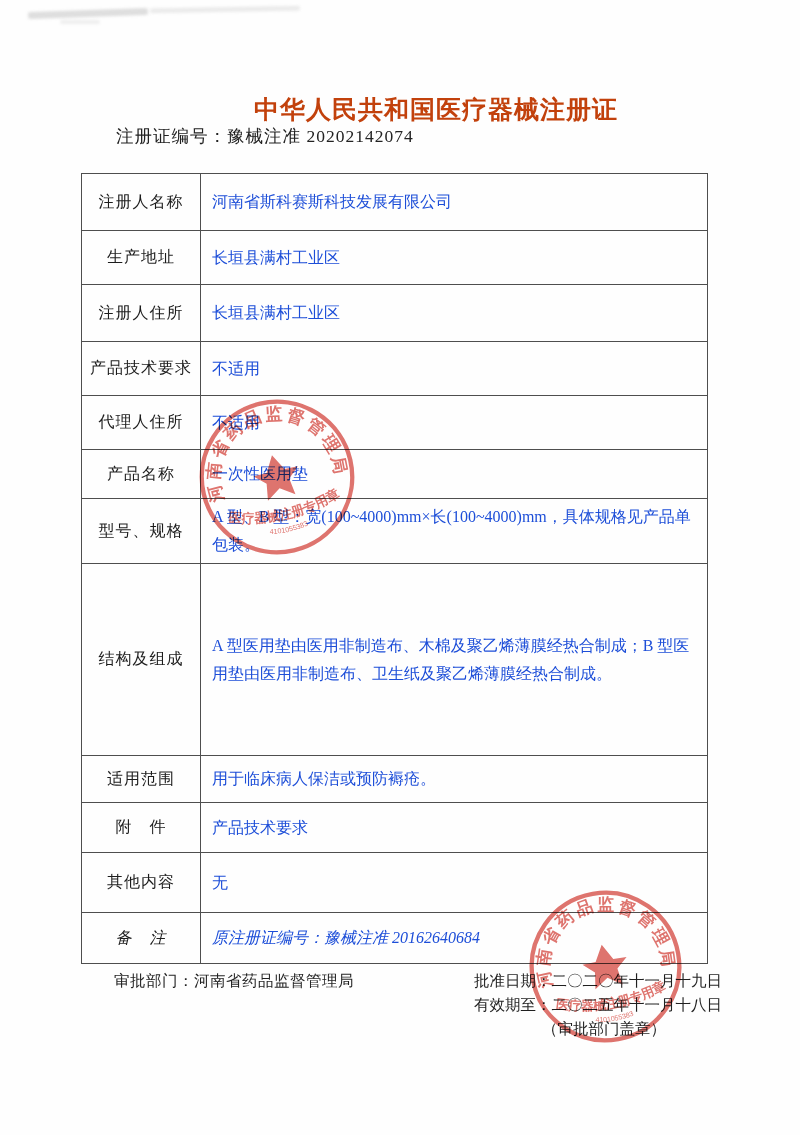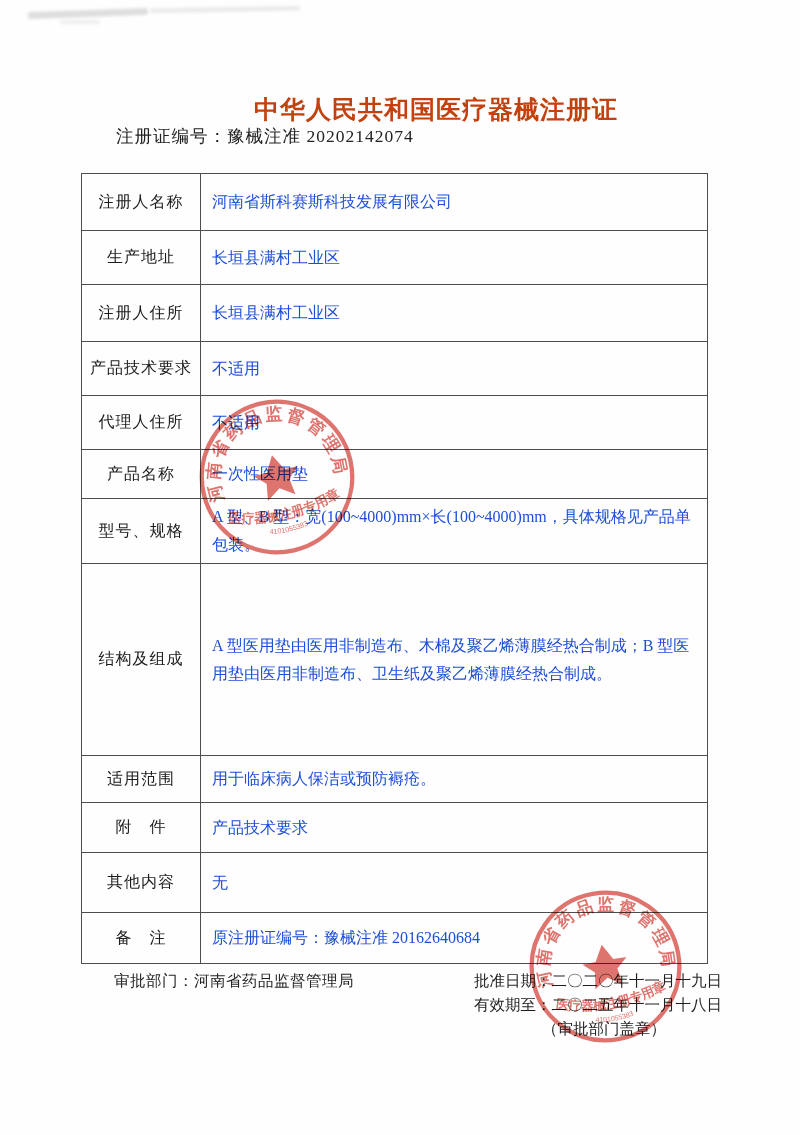--- a/index.html
+++ b/index.html
@@ -115,21 +115,21 @@
           <td class="val">用于临床病人保洁或预防褥疮。</td>
         </tr>
         <tr style="height: 50px;">
           <td class="lbl">附　件</td>
           <td class="val">产品技术要求</td>
         </tr>
         <tr style="height: 60px;">
           <td class="lbl">其他内容</td>
           <td class="val">无</td>
         </tr>
-        <tr style="height: 51px;">
+        <tr style="height: 51px; font-style: italic;">
           <td class="lbl">备　注</td>
           <td class="val">原注册证编号：豫械注准 20162640684</td>
         </tr>
       </tbody>
   </table>
 
   <div class="footer">
     <div class="dept">审批部门：河南省药品监督管理局</div>
     <div class="dates">
       <div>批准日期：二〇二〇年十一月十九日</div>

